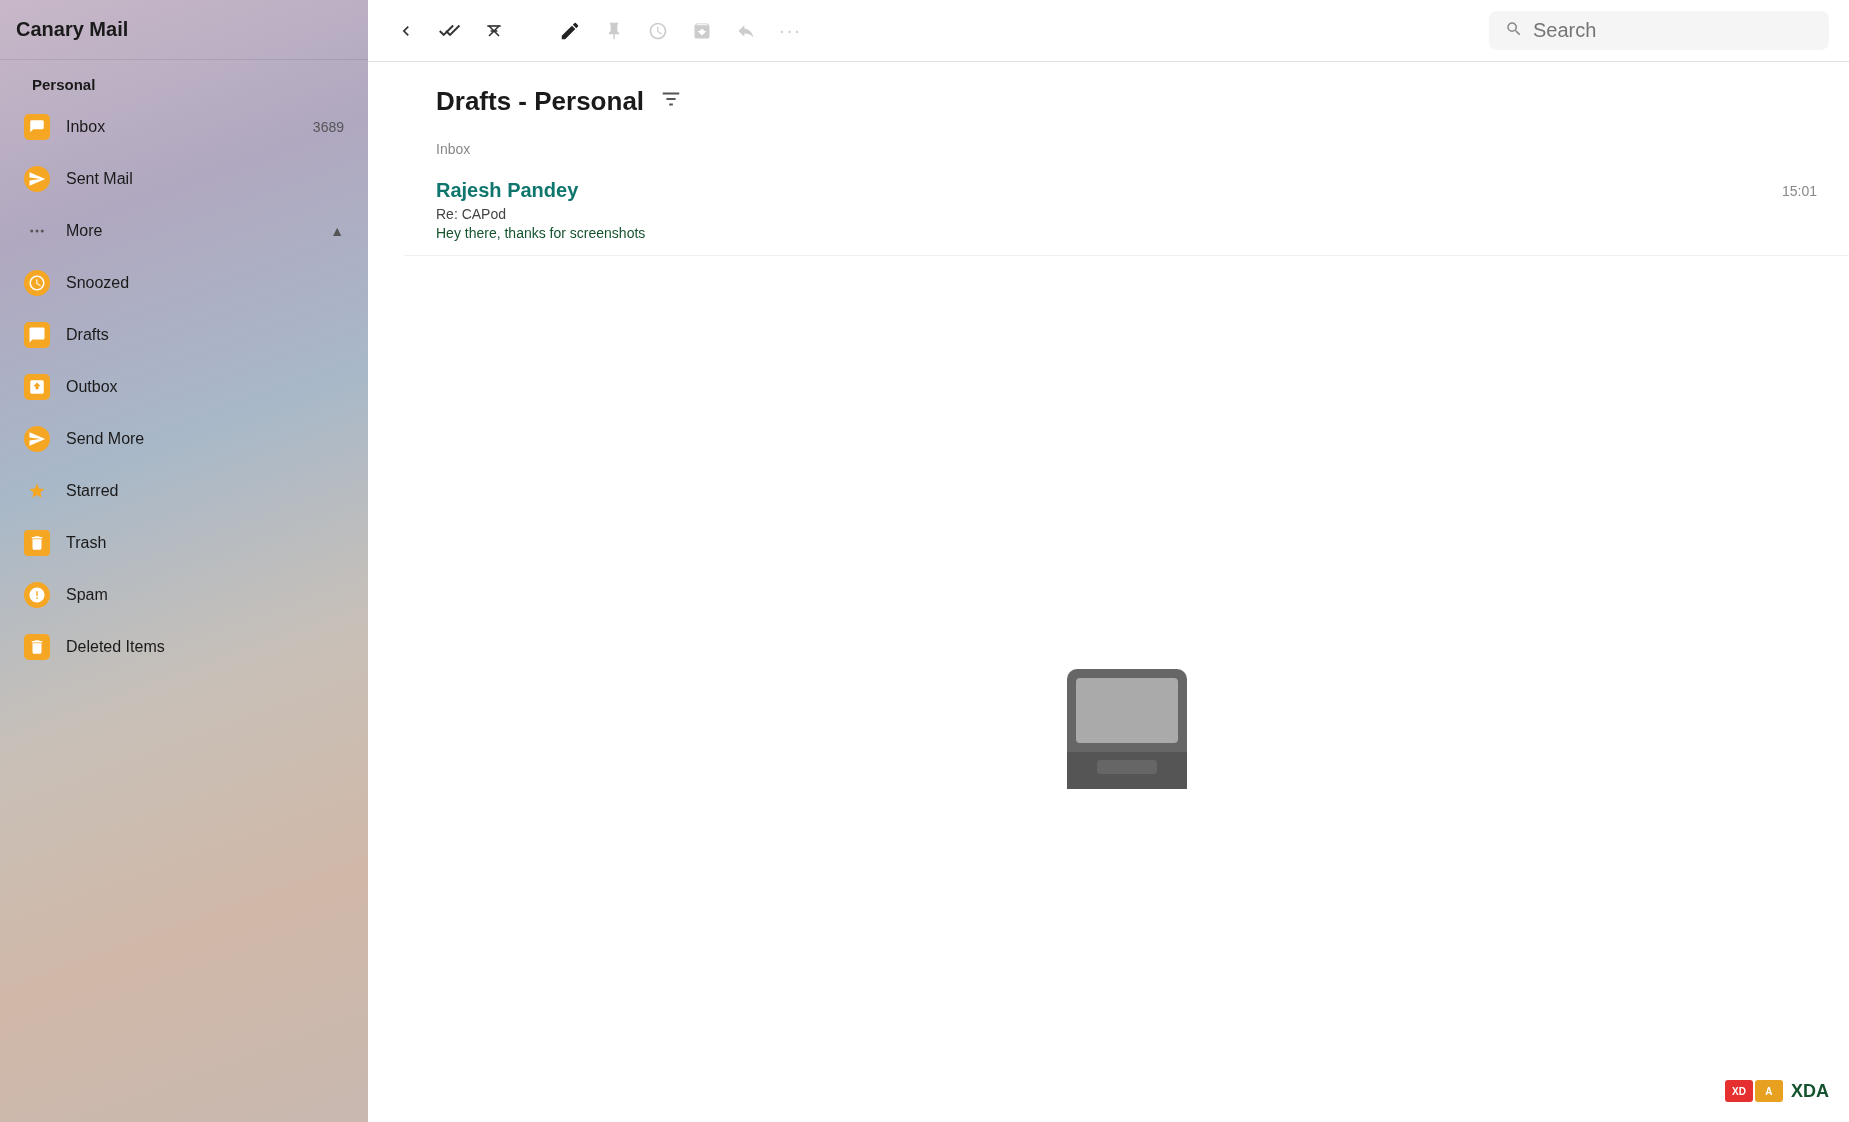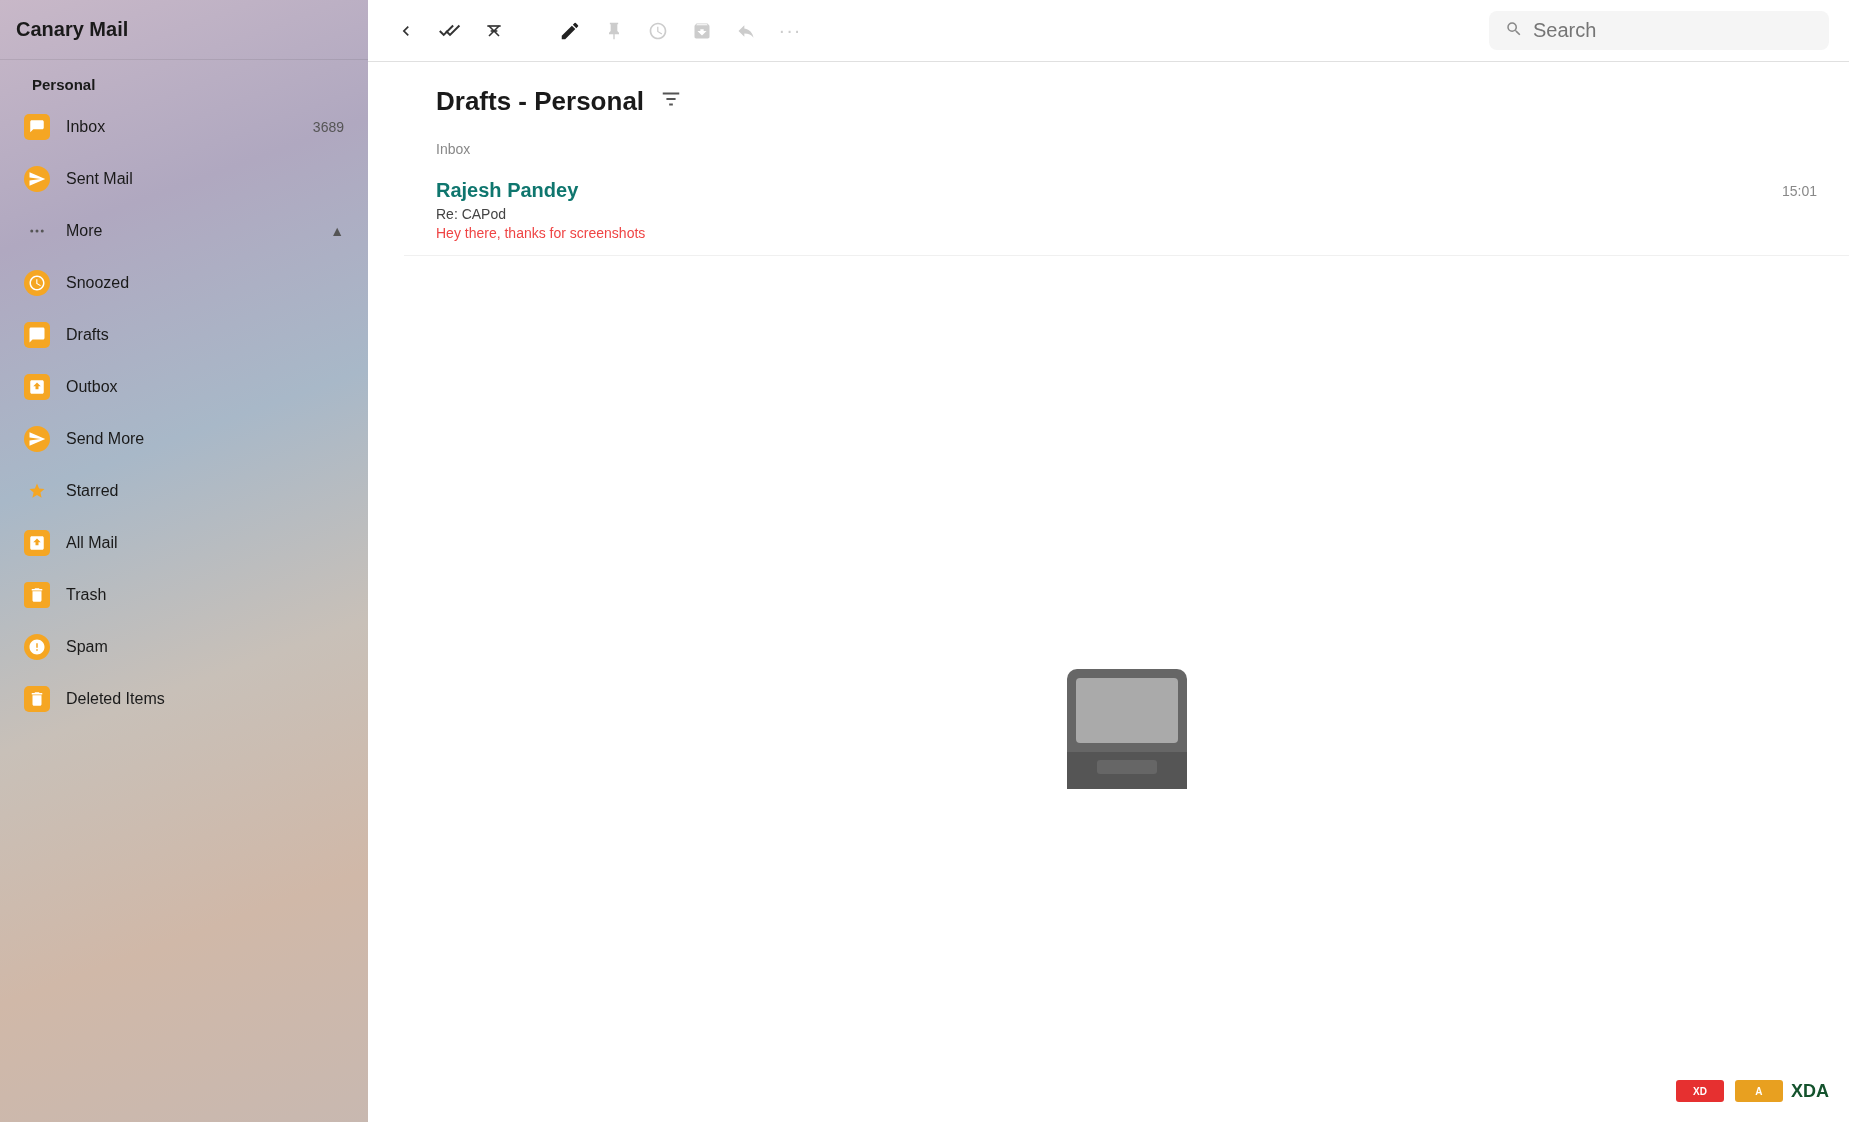--- a/index.html
+++ b/index.html
@@ -218,21 +218,21 @@
     }
 
     .email-subject {
       font-size: 14px;
       color: #444;
       margin-bottom: 3px;
     }
 
     .email-preview {
       font-size: 14px;
-      color: #ef4444;
+      color: #14532d;
     }
 
     
     .empty-state {
       display: flex;
       align-items: center;
       justify-content: center;
       flex: 1;
       padding-top: 80px;
     }
@@ -241,30 +241,29 @@
     .xda-logo {
       position: fixed;
       bottom: 20px;
       right: 20px;
       display: flex;
       align-items: center;
       gap: 2px;
     }
 
     .xda-box {
-      width: 48px;
+      width: 28px;
       height: 22px;
       border-radius: 3px;
       display: flex;
       align-items: center;
       justify-content: center;
       font-size: 10px;
       font-weight: 900;
       color: white;
-      margin-left: 9px;
     }
     .xda-box-1 { background: #e63030; }
     .xda-box-2 { background: #e8a020; }
     .xda-text { font-size: 18px; font-weight: 900; color: #14532d; margin-left: 6px; }
 
     
     .svg-icon { width: 18px; height: 18px; }
   </style>
 </head>
 <body>
@@ -345,28 +344,20 @@
 
   <div class="sidebar-item">
     <div class="sidebar-item-icon icon-starred">
       <svg class="svg-icon" viewBox="0 0 24 24" fill="#f5a623">
         <path d="M12 17.27L18.18 21l-1.64-7.03L22 9.24l-7.19-.61L12 2 9.19 8.63 2 9.24l5.46 4.73L5.82 21z"></path>
       </svg>
     </div>
     <span class="sidebar-item-label">Starred</span>
   </div>
 
-  <div class="sidebar-item">
-    <div class="sidebar-item-icon icon-allmail">
-      <svg class="svg-icon" viewBox="0 0 24 24" fill="white">
-        <path d="M19 3H5c-1.1 0-2 .9-2 2v14c0 1.1.9 2 2 2h14c1.1 0 2-.9 2-2V5c0-1.1-.9-2-2-2zm-7 3l5 5h-3v4h-4v-4H7l5-5z"></path>
-      </svg>
-    </div>
-    <span class="sidebar-item-label">All Mail</span>
-  </div>
 
   <div class="sidebar-item">
     <div class="sidebar-item-icon icon-trash">
       <svg class="svg-icon" viewBox="0 0 24 24" fill="white">
         <path d="M6 19c0 1.1.9 2 2 2h8c1.1 0 2-.9 2-2V7H6v12zM19 4h-3.5l-1-1h-5l-1 1H5v2h14V4z"></path>
       </svg>
     </div>
     <span class="sidebar-item-label">Trash</span>
   </div>
 

